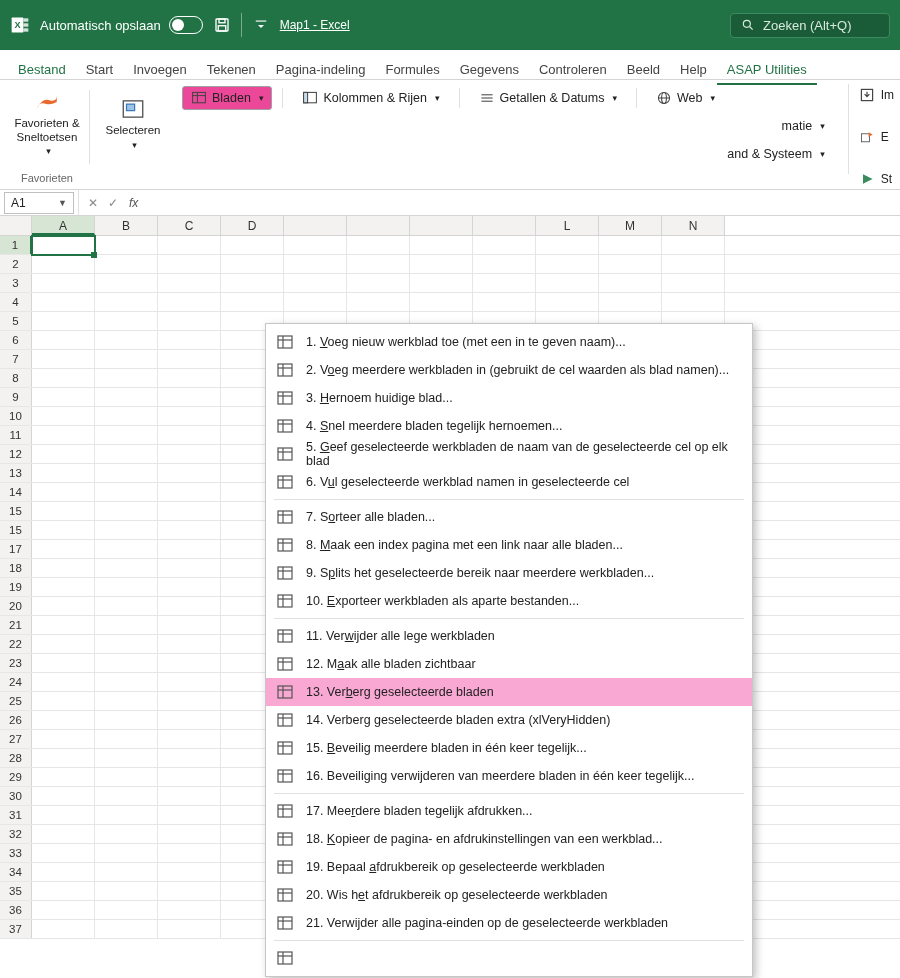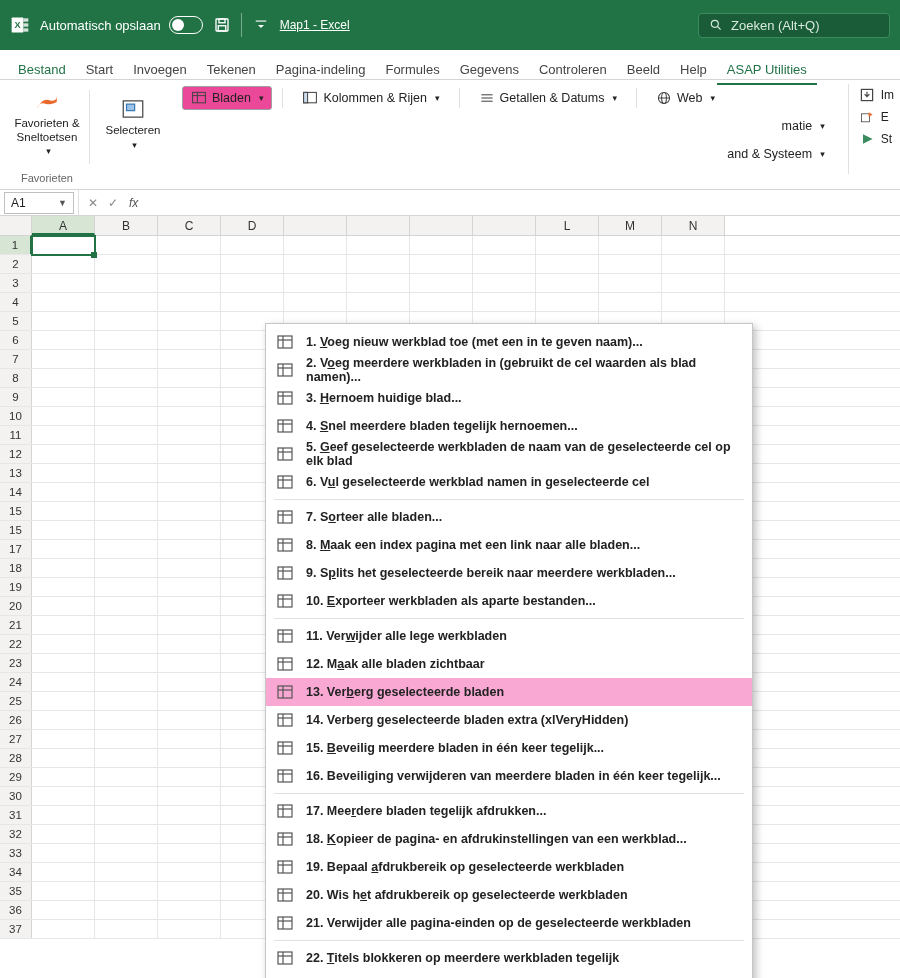--- a/index.html
+++ b/index.html
@@ -8,21 +8,21 @@
   
   .titlebar { display: flex; align-items: center; height: 50px; background: #217346; color: #fff; padding: 0 10px; gap: 10px; }
   .titlebar .excel-icon { width: 20px; height: 20px; }
   .titlebar .autosave { display: flex; align-items: center; gap: 8px; font-size: 13px; }
   .toggle { width: 34px; height: 18px; border: 1px solid #fff; border-radius: 10px; position: relative; }
   .toggle::after { content:""; position:absolute; width:12px; height:12px; background:#fff; border-radius:50%; top:2px; left:2px; }
   .titlebar .save-icon, .titlebar .dd-icon { width:18px; height:18px; }
   .divider { width:1px; height:24px; background: rgba(255,255,255,0.4); }
   .doc-title { font-size: 12px; text-decoration: underline; }
   .spacer { flex: 1; }
-  .search-box { display:flex; align-items:center; gap:8px; background:#1a5c38; border:1px solid #3a8c5f; border-radius:4px; padding:4px 10px; width:192px; color:#d8e9de; font-size:13px; }
+  .search-box { display:flex; align-items:center; gap:8px; background:#1a5c38; border:1px solid #3a8c5f; border-radius:4px; padding:4px 10px; width:160px; color:#d8e9de; font-size:13px; }
   .search-box svg { width:14px; height:14px; }
 
   
   .ribbon-tabs { display:flex; align-items:center; height:30px; background:#fff; border-bottom:1px solid #d4d4d4; padding:0 8px; gap:0; }
   .ribbon-tabs .tab { padding: 0 10px; height:30px; line-height:30px; font-size:13px; color:#444; cursor:pointer;margin-top:10px; }
   .ribbon-tabs .tab.file { color:#217346; font-weight:400; }
   .ribbon-tabs .tab.active { color:#217346; border-bottom:2px solid #217346; font-weight:400; }
 
   
   .ribbon { display:flex; align-items:flex-start; height:110px; background:#fff; border-bottom:1px solid #d4d4d4; padding: 4px 6px 0 6px; gap:4px; }
@@ -35,21 +35,21 @@
 
   .ribbon-right { flex:1; display:flex; flex-direction:column; height:100px; }
   .asap-row1 { display:flex; align-items:center; gap:10px; height:28px; padding-left:4px; }
   .asap-row2 { display:flex; align-items:center; gap:10px; height:28px; padding-left:4px; }
   .asap-btn { display:flex; align-items:center; gap:5px; padding:3px 8px; border:1px solid transparent; font-size:12.5px; border-radius:3px; }
   .asap-btn.active { border:1px solid #a0a0a0; background:#ec4899; }
   .asap-btn svg { width:16px; height:16px; }
   .vsep { width:1px; height:20px; background:#e0e0e0; }
 
   
-  .ribbon-far { display:flex; flex-direction:column; gap:0; padding-left:6px; font-size:12px; }
+  .ribbon-far { display:flex; flex-direction:column; gap:20px; padding-left:6px; font-size:12px; }
   .far-item { display:flex; align-items:center; gap:6px; height:22px; }
   .far-item svg { width:16px; height:16px; }
 
   
   .fx-bar-row { display:flex; align-items:center; height:26px; border-bottom:1px solid #d4d4d4; }
   .name-box { width:70px; height:22px; border:1px solid #c0c0c0; margin:0 4px; display:flex; align-items:center; padding:0 6px; font-size:12px; justify-content:space-between; }
   .name-box .dd { font-size:9px; color:#555; }
   .fx-controls { display:flex; align-items:center; gap:4px; padding:0 6px; color:#888; border-left:1px solid #e0e0e0; height:100%; }
   .fx-controls span { width:16px; text-align:center; }
   .fx-label { font-style:italic; color:#555; padding:0 4px; }
@@ -65,21 +65,21 @@
   .row { display:flex; height:19px; border-bottom:1px solid #e6e6e6; }
   .row-h { width:32px; text-align:center; font-size:11.5px; line-height:19px; border-right:1px solid #d4d4d4; background:#f3f2f1; color:#333; }
   .row-h.sel { background:#d7e5d5; border-right:2px solid #217346; }
   .cell { width:63px; border-right:1px solid #e6e6e6; height:19px; }
   .cell.active { outline:2px solid #217346; outline-offset:-1px; position:relative; }
   .cell.active::after { content:""; position:absolute; right:-3px; bottom:-3px; width:6px; height:6px; background:#217346; }
 
   
   .dropdown { position:absolute; left:265px; top:107px; width:488px; background:#fff; border:1px solid #c6c6c6; box-shadow:3px 3px 8px rgba(0,0,0,0.25); padding:4px 0; z-index:100; }
   .dd-group-sep { height:1px; background:#e0e0e0; margin:3px 8px; }
-  .dd-item { display:flex; align-items:center; height:28px; padding:0 10px 0 10px; gap:12px; font-size:12.5px; color:#222; cursor:default;font-weight:bold; }
+  .dd-item { display:flex; align-items:center; height:28px; padding:0 10px 0 10px; gap:12px; font-size:12.5px; color:#222; cursor:default; }
   .dd-item.hover { background:#f9a8d4; }
   .dd-item .mi-icon { width:18px; height:18px; flex-shrink:0; display:flex; align-items:center; justify-content:center; }
   .dd-item .txt span.u { text-decoration: underline; }
 
   .chev { font-size:9px; margin-left:3px; }
 </style>
 </head>
 <body>
 
 <div class="titlebar">
@@ -998,25 +998,15 @@
       </div>
       <div class="dd-group-sep"></div>
       <div class="dd-item">
         <span class="mi-icon">
           <svg viewBox="0 0 18 18" fill="none" stroke="#555" stroke-width="1.2">
             <rect x="2" y="3" width="14" height="12"></rect>
             <line x1="2" y1="7" x2="16" y2="7"></line>
             <line x1="7" y1="3" x2="7" y2="15"></line>
           </svg>
         </span>
-        <span class="txt">22. <span class="u">T</span>itels blokkeren op meerdere werkbladen tegelijk</span>
-      </div>
-      <div class="dd-item">
-        <span class="mi-icon">
-          <svg viewBox="0 0 18 18" fill="none" stroke="#555" stroke-width="1.2">
-            <rect x="2" y="3" width="14" height="12"></rect>
-            <line x1="2" y1="7" x2="16" y2="7"></line>
-            <line x1="7" y1="3" x2="7" y2="15"></line>
-          </svg>
-        </span>
       </div>
     </div>
 </div>
 
 </body></html>

